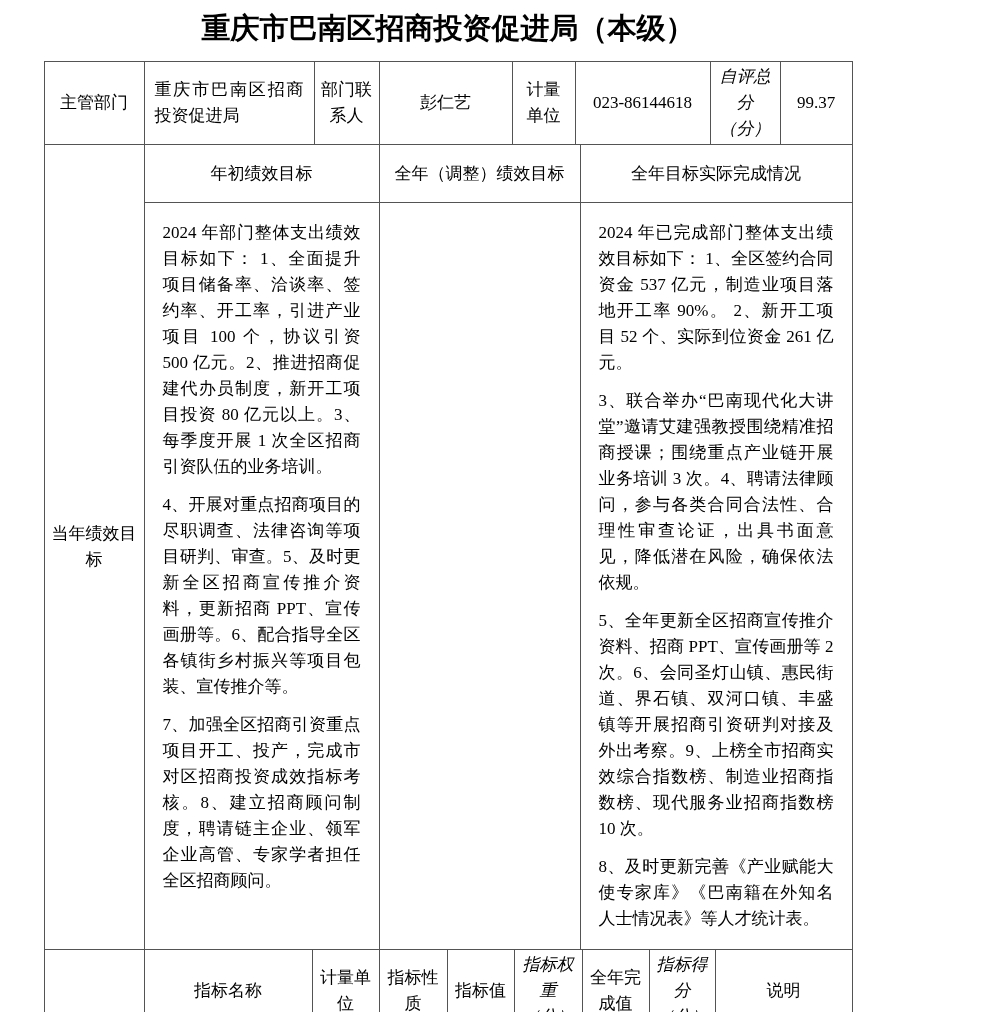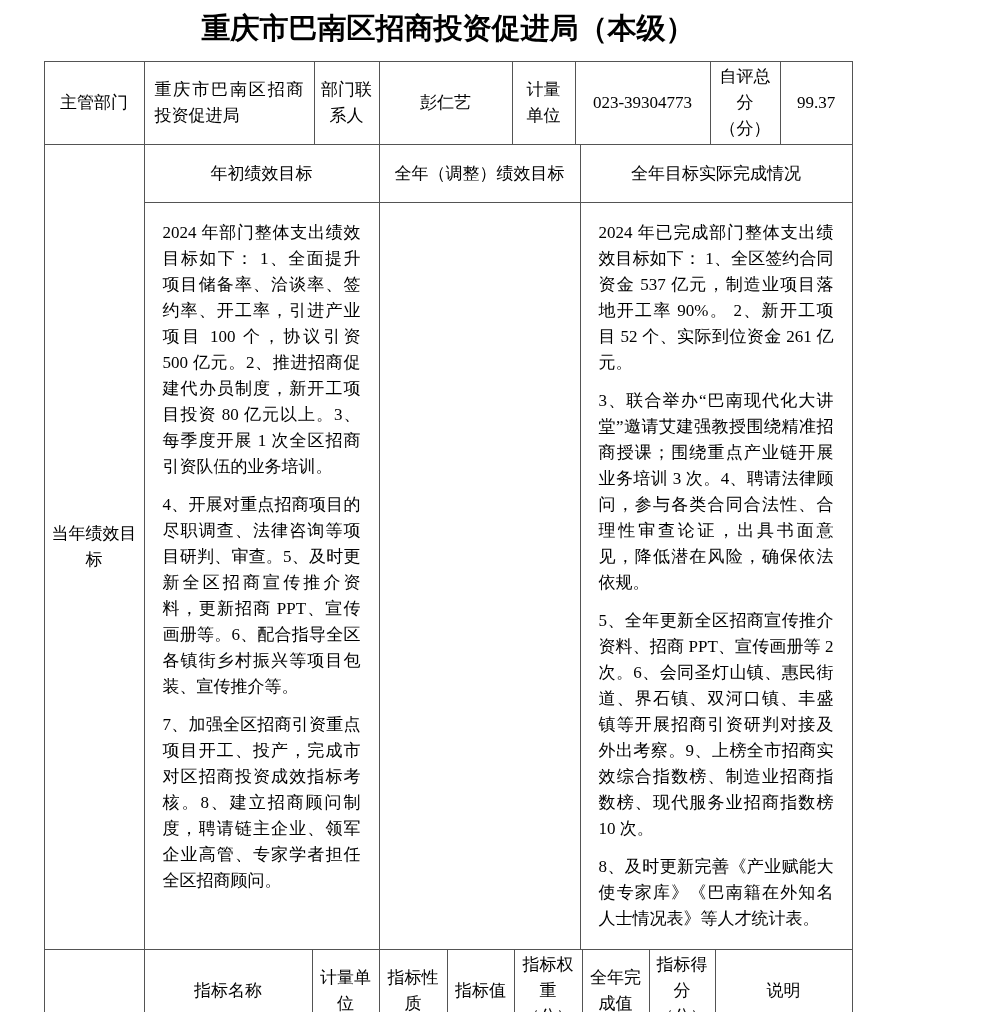--- a/index.html
+++ b/index.html
@@ -19,21 +19,21 @@
   }
   .secA{margin-top:11px;}
   .secB,.secC{margin-top:-1px;}
   td{
     border:1px solid #545454;
     font-size:17px;line-height:26px;
     padding:2px 6px;vertical-align:middle;overflow:hidden;
     word-wrap:break-word;
   }
   .c{text-align:center;}
-  .pre{white-space:pre-line;}
+  .pre{white-space:pre-line;font-style:italic;}
   .just{text-align:justify;text-justify:inter-character;padding:2px 10px;}
   .content{
     vertical-align:top;text-align:justify;text-justify:inter-character;
     padding:5px 6px;
   }
   .content p{margin:12px;}
   tr.rA{height:78px;}
   tr.rBh{height:58px;}
   tr.rBc{height:628px;}
   tr.rCh{height:81px;}
@@ -58,21 +58,21 @@
         <col style="width:70px">
         <col style="width:72px">
     </colgroup>
     <tbody>
         <tr class="rA">
       <td class="c">主管部门</td>
       <td class="just">重庆市巴南区招商投资促进局</td>
       <td class="c">部门联系人</td>
       <td class="c">彭仁艺</td>
       <td class="c">计量单位</td>
-      <td class="c">023-39304773</td>
+      <td class="c">023-86144618</td>
       <td class="c pre">自评总分
 （分）</td>
       <td class="c">99.37</td>
     </tr>
   </tbody>
     </table>
 
   <table class="secB">
     <colgroup>
       <col style="width:100px">

